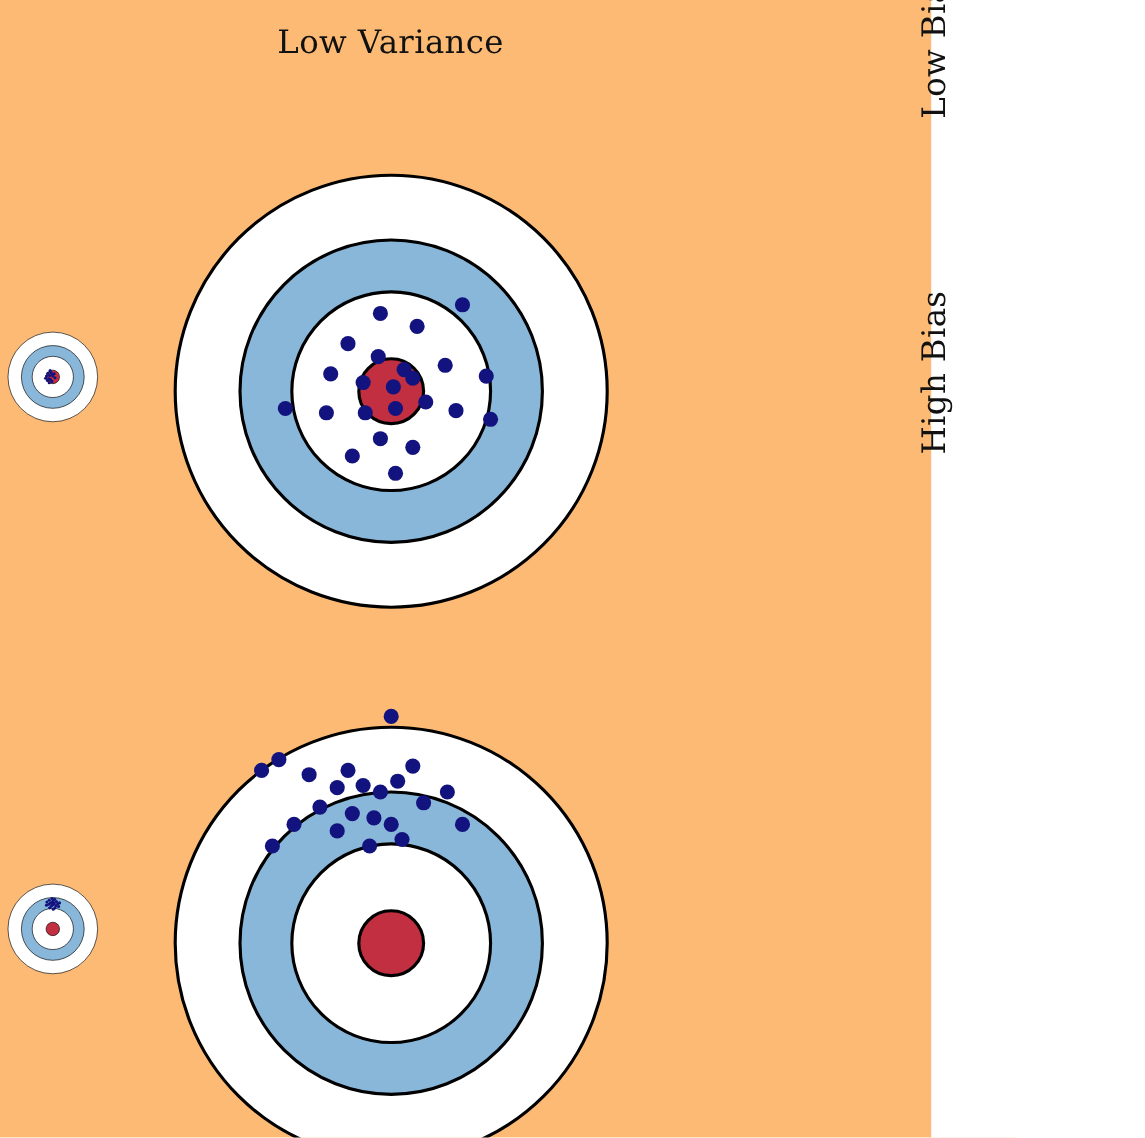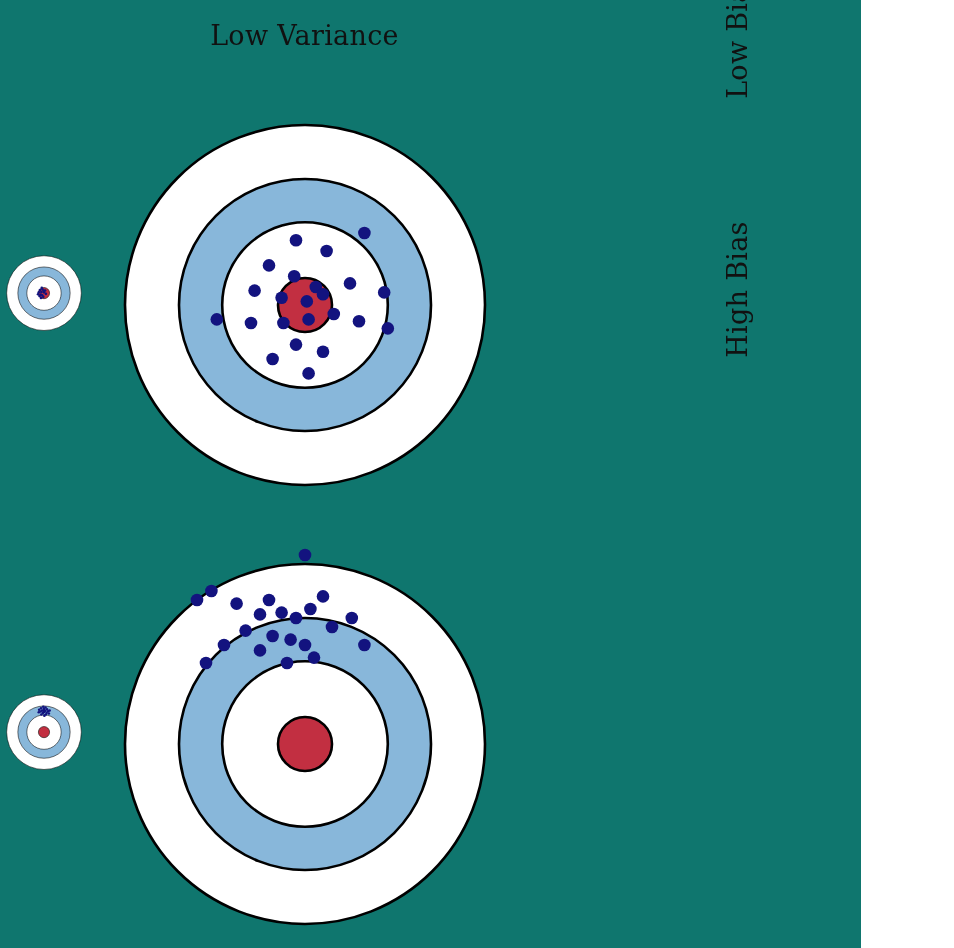--- a/index.html
+++ b/index.html
@@ -1,25 +1,26 @@
 <!DOCTYPE html>
 <html><head>
 <meta charset="utf-8">
 <style>
   html, body { margin: 0; padding: 0; background: #ffffff; }
   .page {
     position: relative;
-    width: 861px;
+    width: 776px;
     height: 948px;
-    background: #0f766e;
+    background: #fdba74;
     display: grid;
     grid-template-columns: 88px 433px 433px;
     grid-template-rows: 70px 439px 439px;
     font-family: "DejaVu Serif", "Liberation Serif", serif;
     color: #111111;
+    gap: 21px;
   }
   .corner { }
   .col-header {
     display: flex;
     align-items: center;
     justify-content: center;
     font-size: 27px;
     letter-spacing: 0.3px;
   }
   .row-header {

